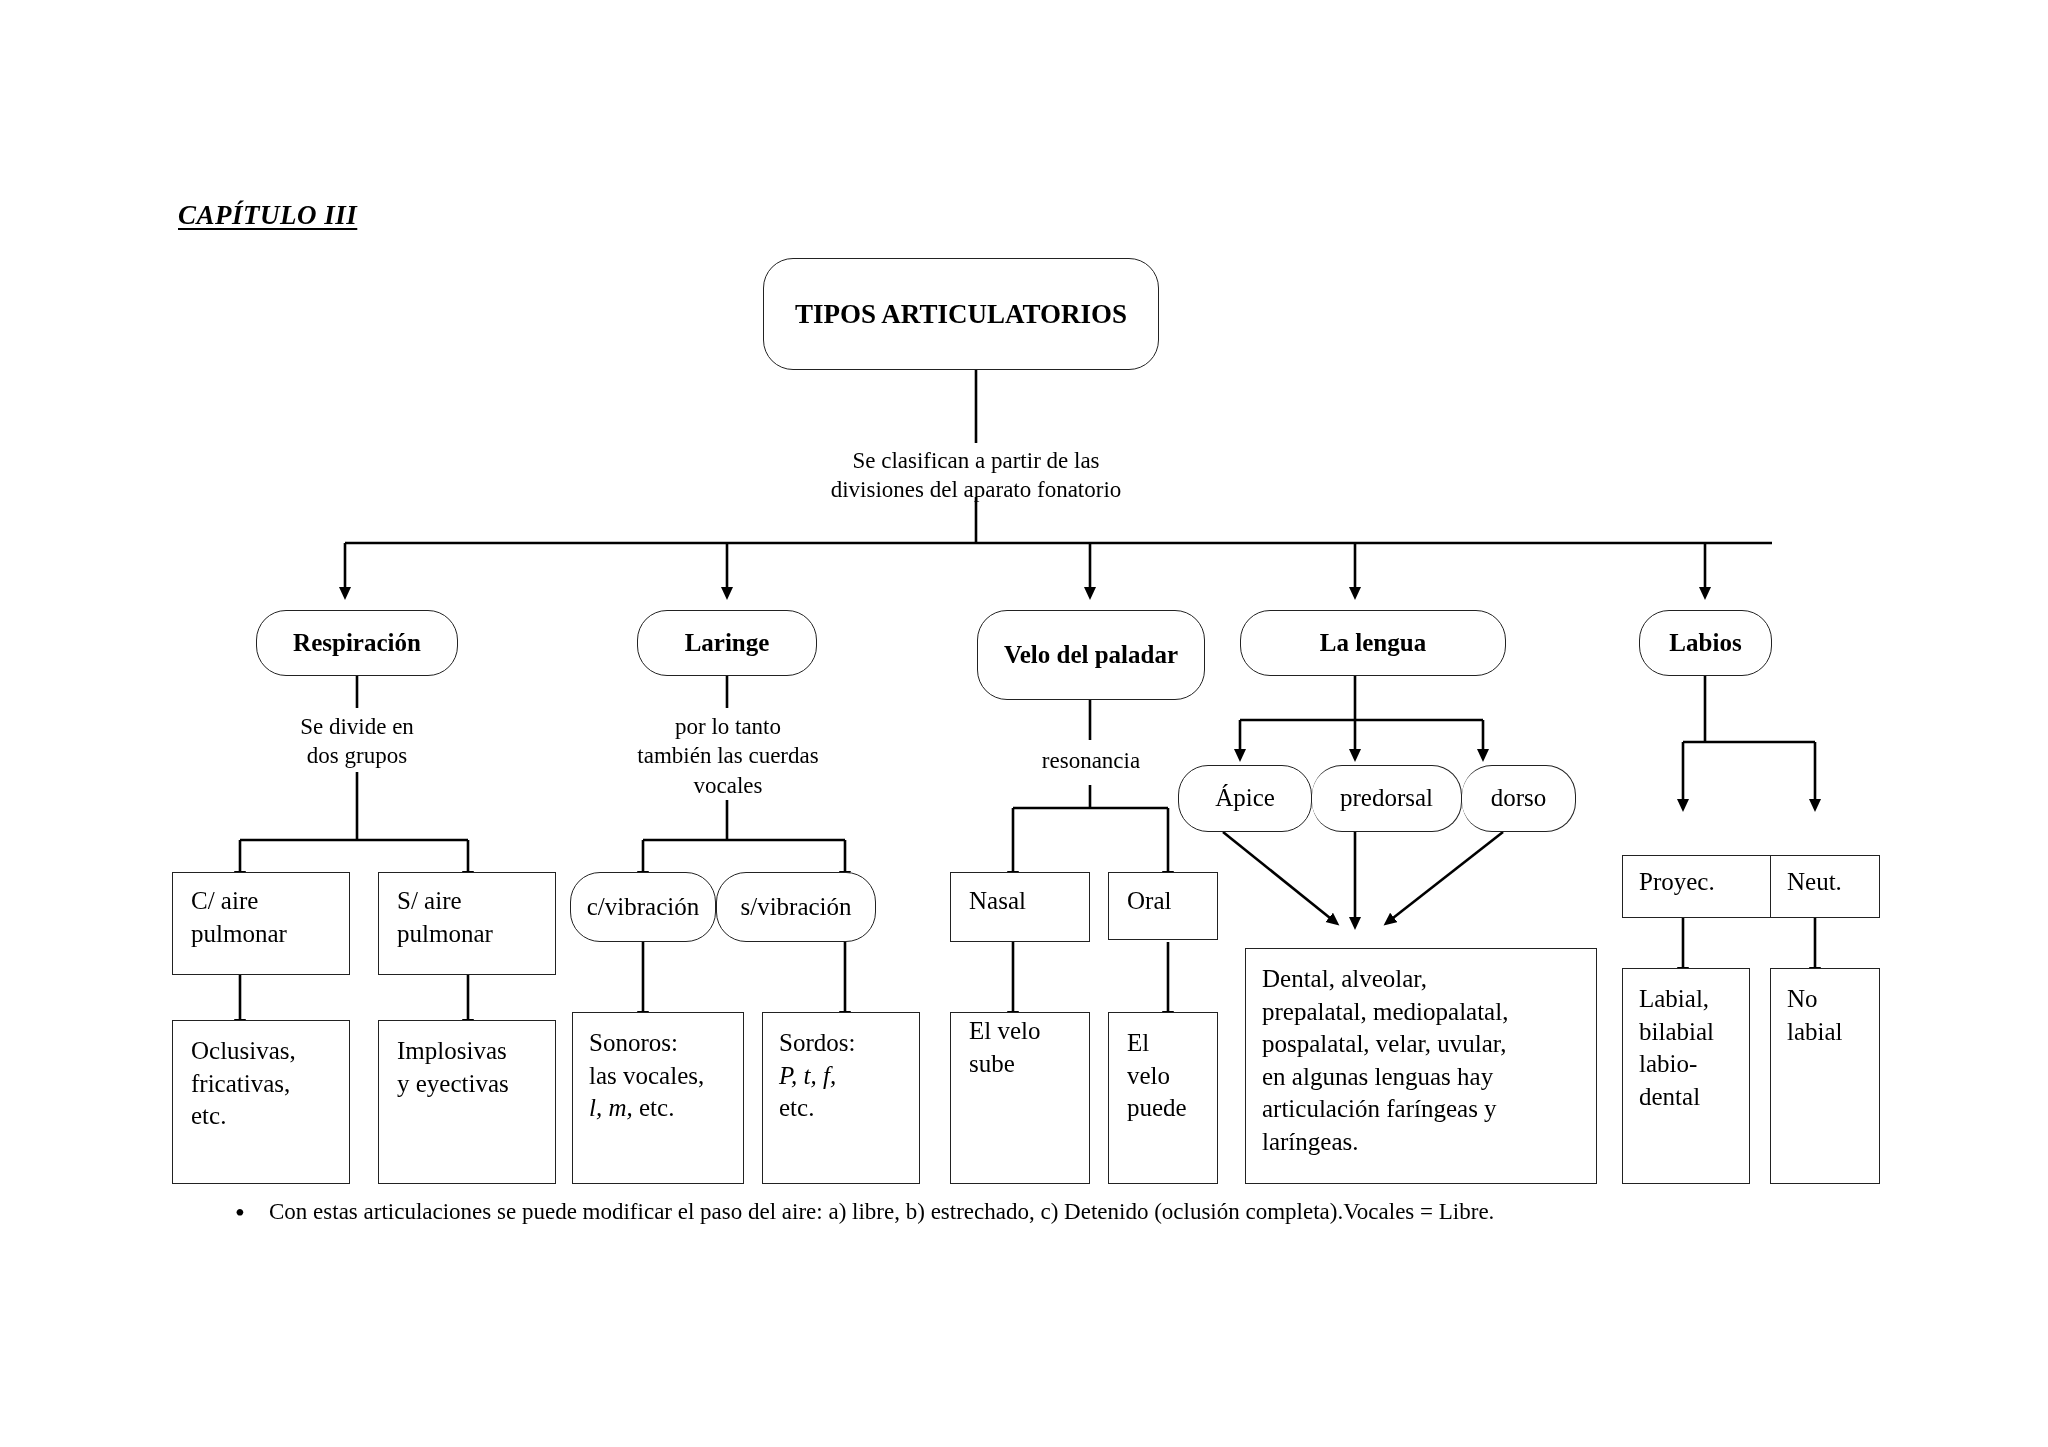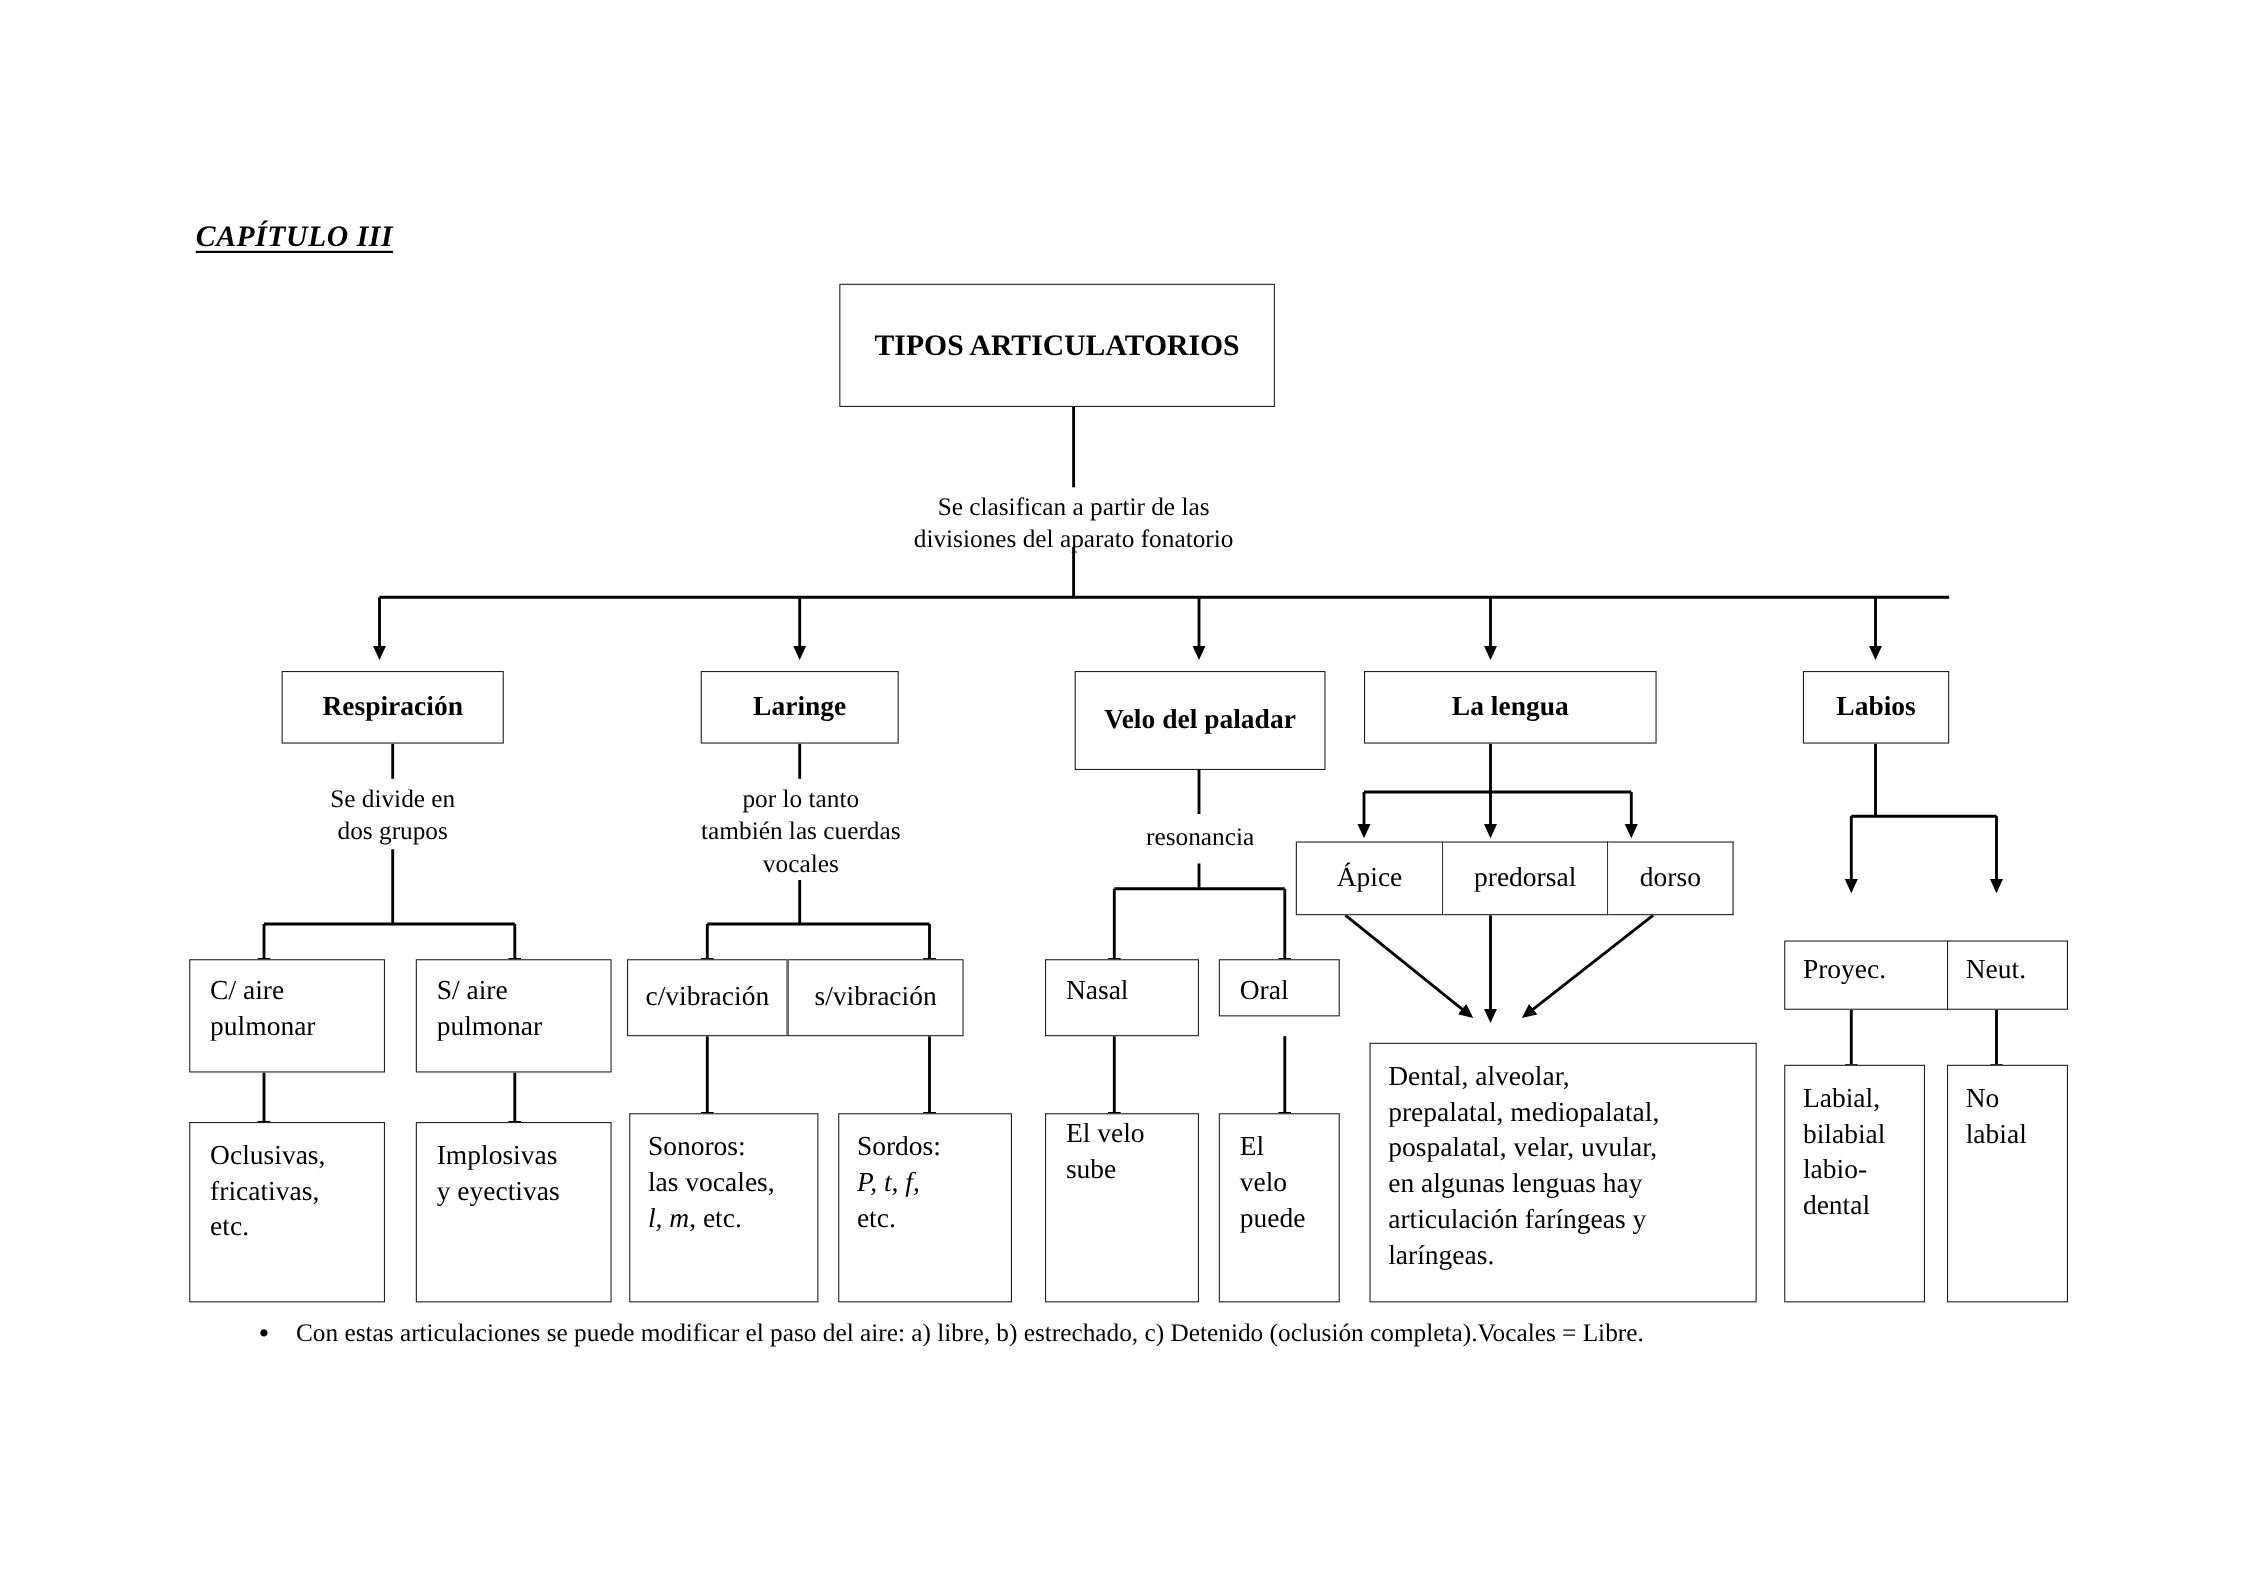--- a/index.html
+++ b/index.html
@@ -6,21 +6,21 @@
   body{width:2048px;height:1447px;position:relative;overflow:hidden;
        font-family:"Liberation Serif","DejaVu Serif",serif;color:#000;}
   #stage{position:absolute;left:0;top:0;width:2048px;height:1447px;}
   svg.wires{position:absolute;left:0;top:0;width:2048px;height:1447px;pointer-events:none;}
 
   .chapter{position:absolute;left:178px;top:200px;font-style:italic;font-weight:bold;
            font-size:27px;letter-spacing:.5px;text-decoration:underline;text-underline-offset:4px;}
 
   .box{position:absolute;box-sizing:border-box;border:1.6px solid #222;background:#fff;
        display:flex;align-items:flex-start;justify-content:flex-start;}
-  .box.center{align-items:center;justify-content:center;text-align:center;}
+  .box.center{align-items:center;justify-content:center;text-align:center;border-radius:30px;}
   .box .t{display:block;}
 
   .b-title{font-weight:bold;font-size:27px;line-height:1.22;text-align:center;}
   .b-head{font-weight:bold;font-size:25px;line-height:1.2;text-align:center;}
   .b-txt{font-size:25px;line-height:1.30;text-align:left;}
   .b-txt-c{font-size:25px;line-height:1.30;text-align:center;}
 
   .lbl{position:absolute;font-size:23px;line-height:1.28;text-align:center;white-space:pre-line;}
 
   .bullet-row{position:absolute;left:235px;top:1198px;width:1640px;display:flex;gap:0;align-items:flex-start;}
@@ -168,21 +168,21 @@
     <span class="t">
       <span>Sordos:</span><br>
       <i class="it">P, t, f,</i><br>
       <span>etc.</span>
     </span>
   </div>
 
   <div class="box b-txt" style="left:950px;top:872px;width:140px;height:70px;padding:12px 0 0 18px;">
     <span class="t">Nasal</span>
   </div>
-  <div class="box b-txt" style="left:1108px;top:872px;width:110px;height:52px;padding:12px 0 0 18px;">
+  <div class="box b-txt" style="left:1108px;top:872px;width:110px;height:68px;padding:12px 0 0 18px;">
     <span class="t">Oral</span>
   </div>
   <div class="box b-txt" style="left:950px;top:1012px;width:140px;height:172px;padding:2px 0 0 18px;">
     <span class="t" style="white-space:pre-line;">El velo
 sube</span>
   </div>
   <div class="box b-txt" style="left:1108px;top:1012px;width:110px;height:172px;padding:14px 0 0 18px;">
     <span class="t" style="white-space:pre-line;">El
 velo
 puede</span>

